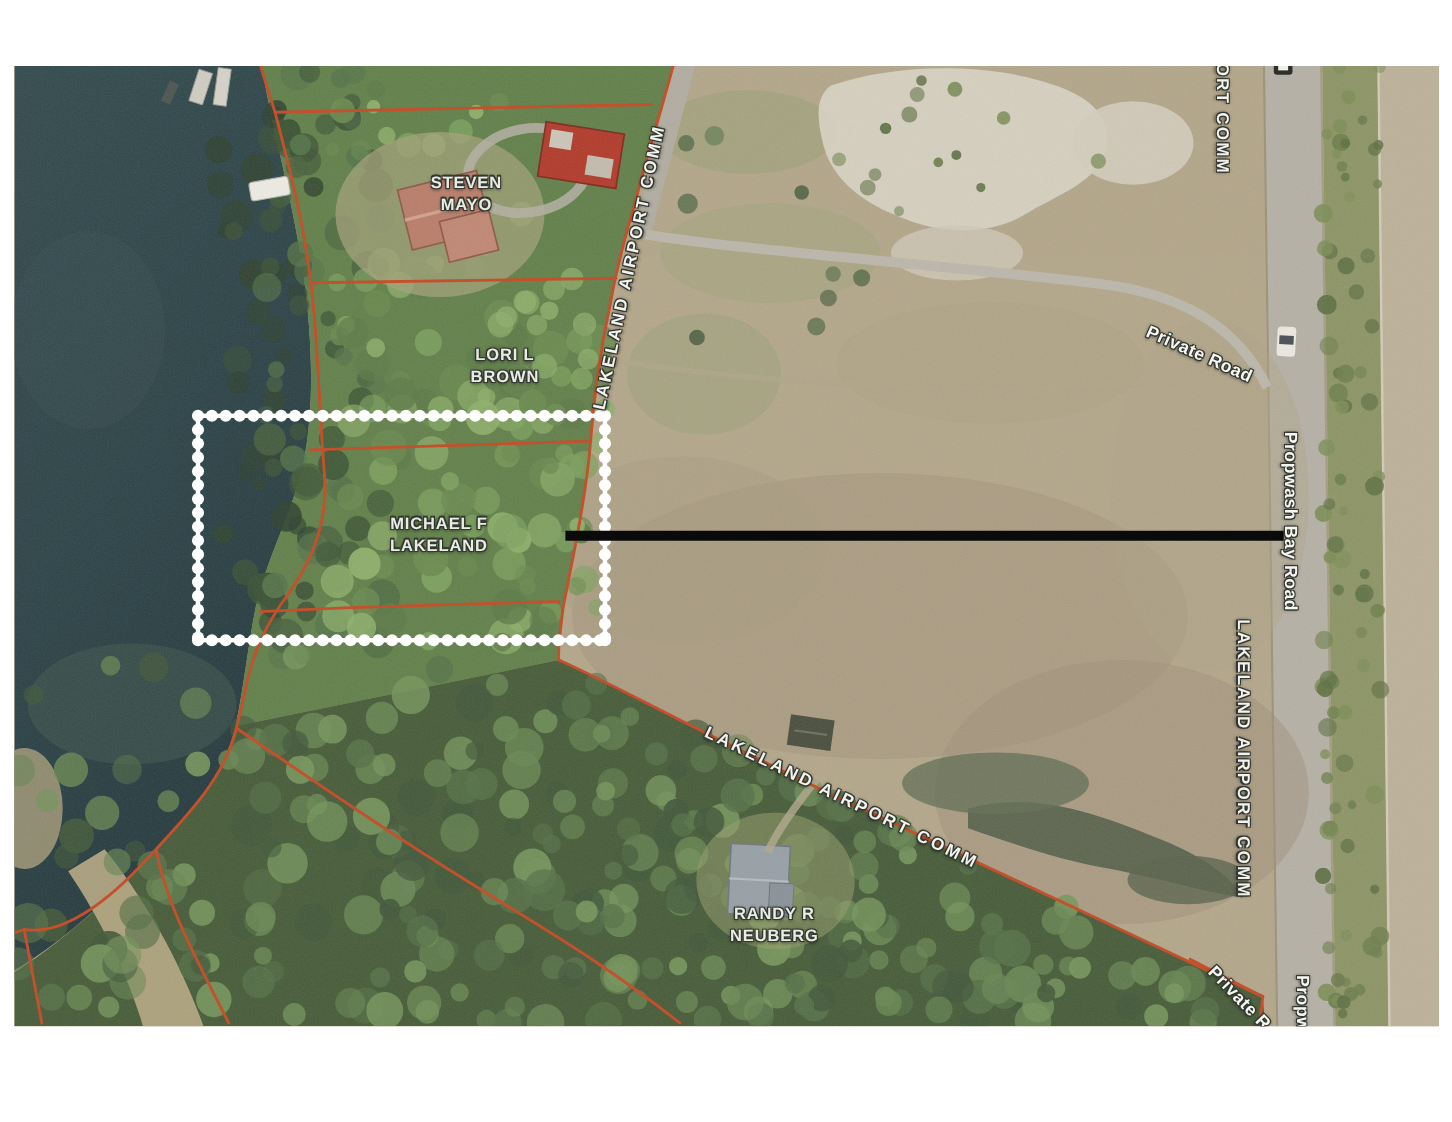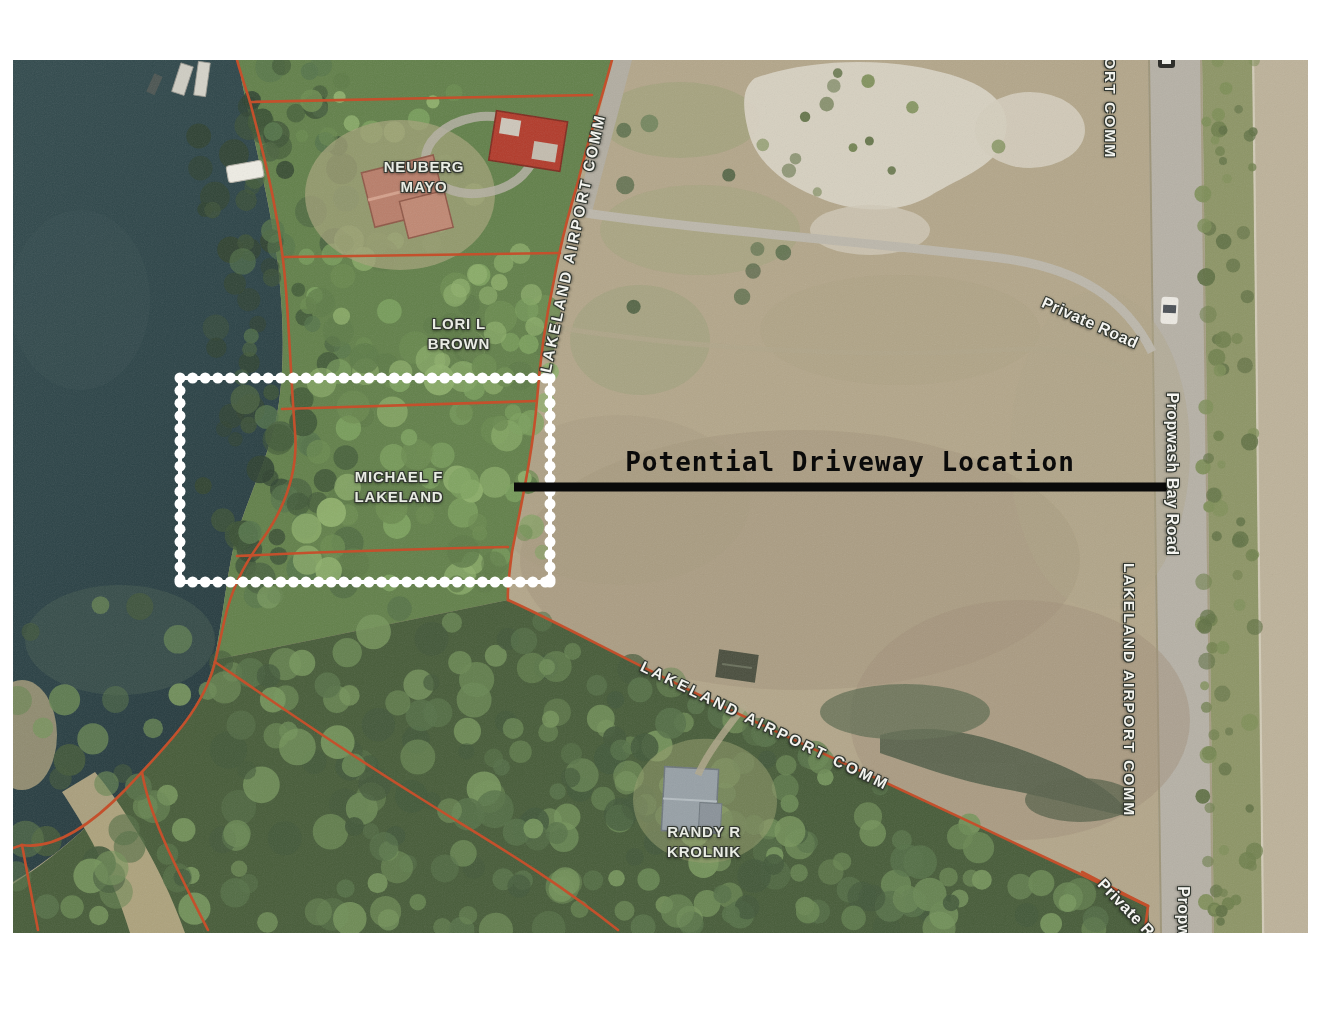--- a/index.html
+++ b/index.html
@@ -873,34 +873,33 @@
           <circle cx="550" cy="579.5999999999999" r="5.5"></circle>
           <circle cx="550" cy="378" r="5.5"></circle>
           <circle cx="550" cy="582" r="5.5"></circle>
         </g>
 
       <line x1="514" y1="487" x2="1167" y2="487" stroke="#0a0a0a" stroke-width="9"></line>
     </svg>
 
     <div class="glyph-fragment"></div>
 
-    <div class="maplabel owner" style="left:411px;top:116px;">NEUBERG
+    <div class="maplabel owner" style="left:411px;top:116px;">STEVEN
 MAYO</div>
     <div class="maplabel owner" style="left:406px;top:273px;margin-left:40px;">LORI L
 BROWN</div>
     <div class="maplabel owner" style="left:386px;top:426px;">MICHAEL F
 LAKELAND</div>
     <div class="maplabel owner" style="left:691px;top:781px;">RANDY R
-KROLNIK</div>
+NEUBERG</div>
 
     <div class="maplabel boundary" style="left:560px;top:183px;transform:translate(-50%,-50%) rotate(-78deg);">LAKELAND AIRPORT COMM</div>
     <div class="maplabel boundary" style="left:1116px;top:630px;transform:translate(-50%,-50%) rotate(90deg);letter-spacing:2px;">LAKELAND AIRPORT COMM</div>
     <div class="maplabel boundary" style="left:752px;top:666px;transform:translate(-50%,-50%) rotate(26deg);letter-spacing:3px;">LAKELAND AIRPORT COMM</div>
     <div class="maplabel boundary" style="left:1097px;top:48px;transform:translate(-50%,-50%) rotate(90deg);letter-spacing:2px;">ORT COMM</div>
 
     <div class="maplabel road" style="left:1077px;top:263px;transform:translate(-50%,-50%) rotate(24deg);">Private Road</div>
     <div class="maplabel road" style="left:1159px;top:414px;transform:translate(-50%,-50%) rotate(90deg);">Propwash Bay Road</div>
     <div class="maplabel road" style="left:1113px;top:848px;transform:translate(-50%,-50%) rotate(46deg);">Private R</div>
     <div class="maplabel road" style="left:1170px;top:852px;transform:translate(-50%,-50%) rotate(90deg);">Propw</div>
 
-    <div class="annotation-label" style="left:837px;top:402px;">Potential Driveway Location</div>
   </div>
 </div>
 
 </body></html>

